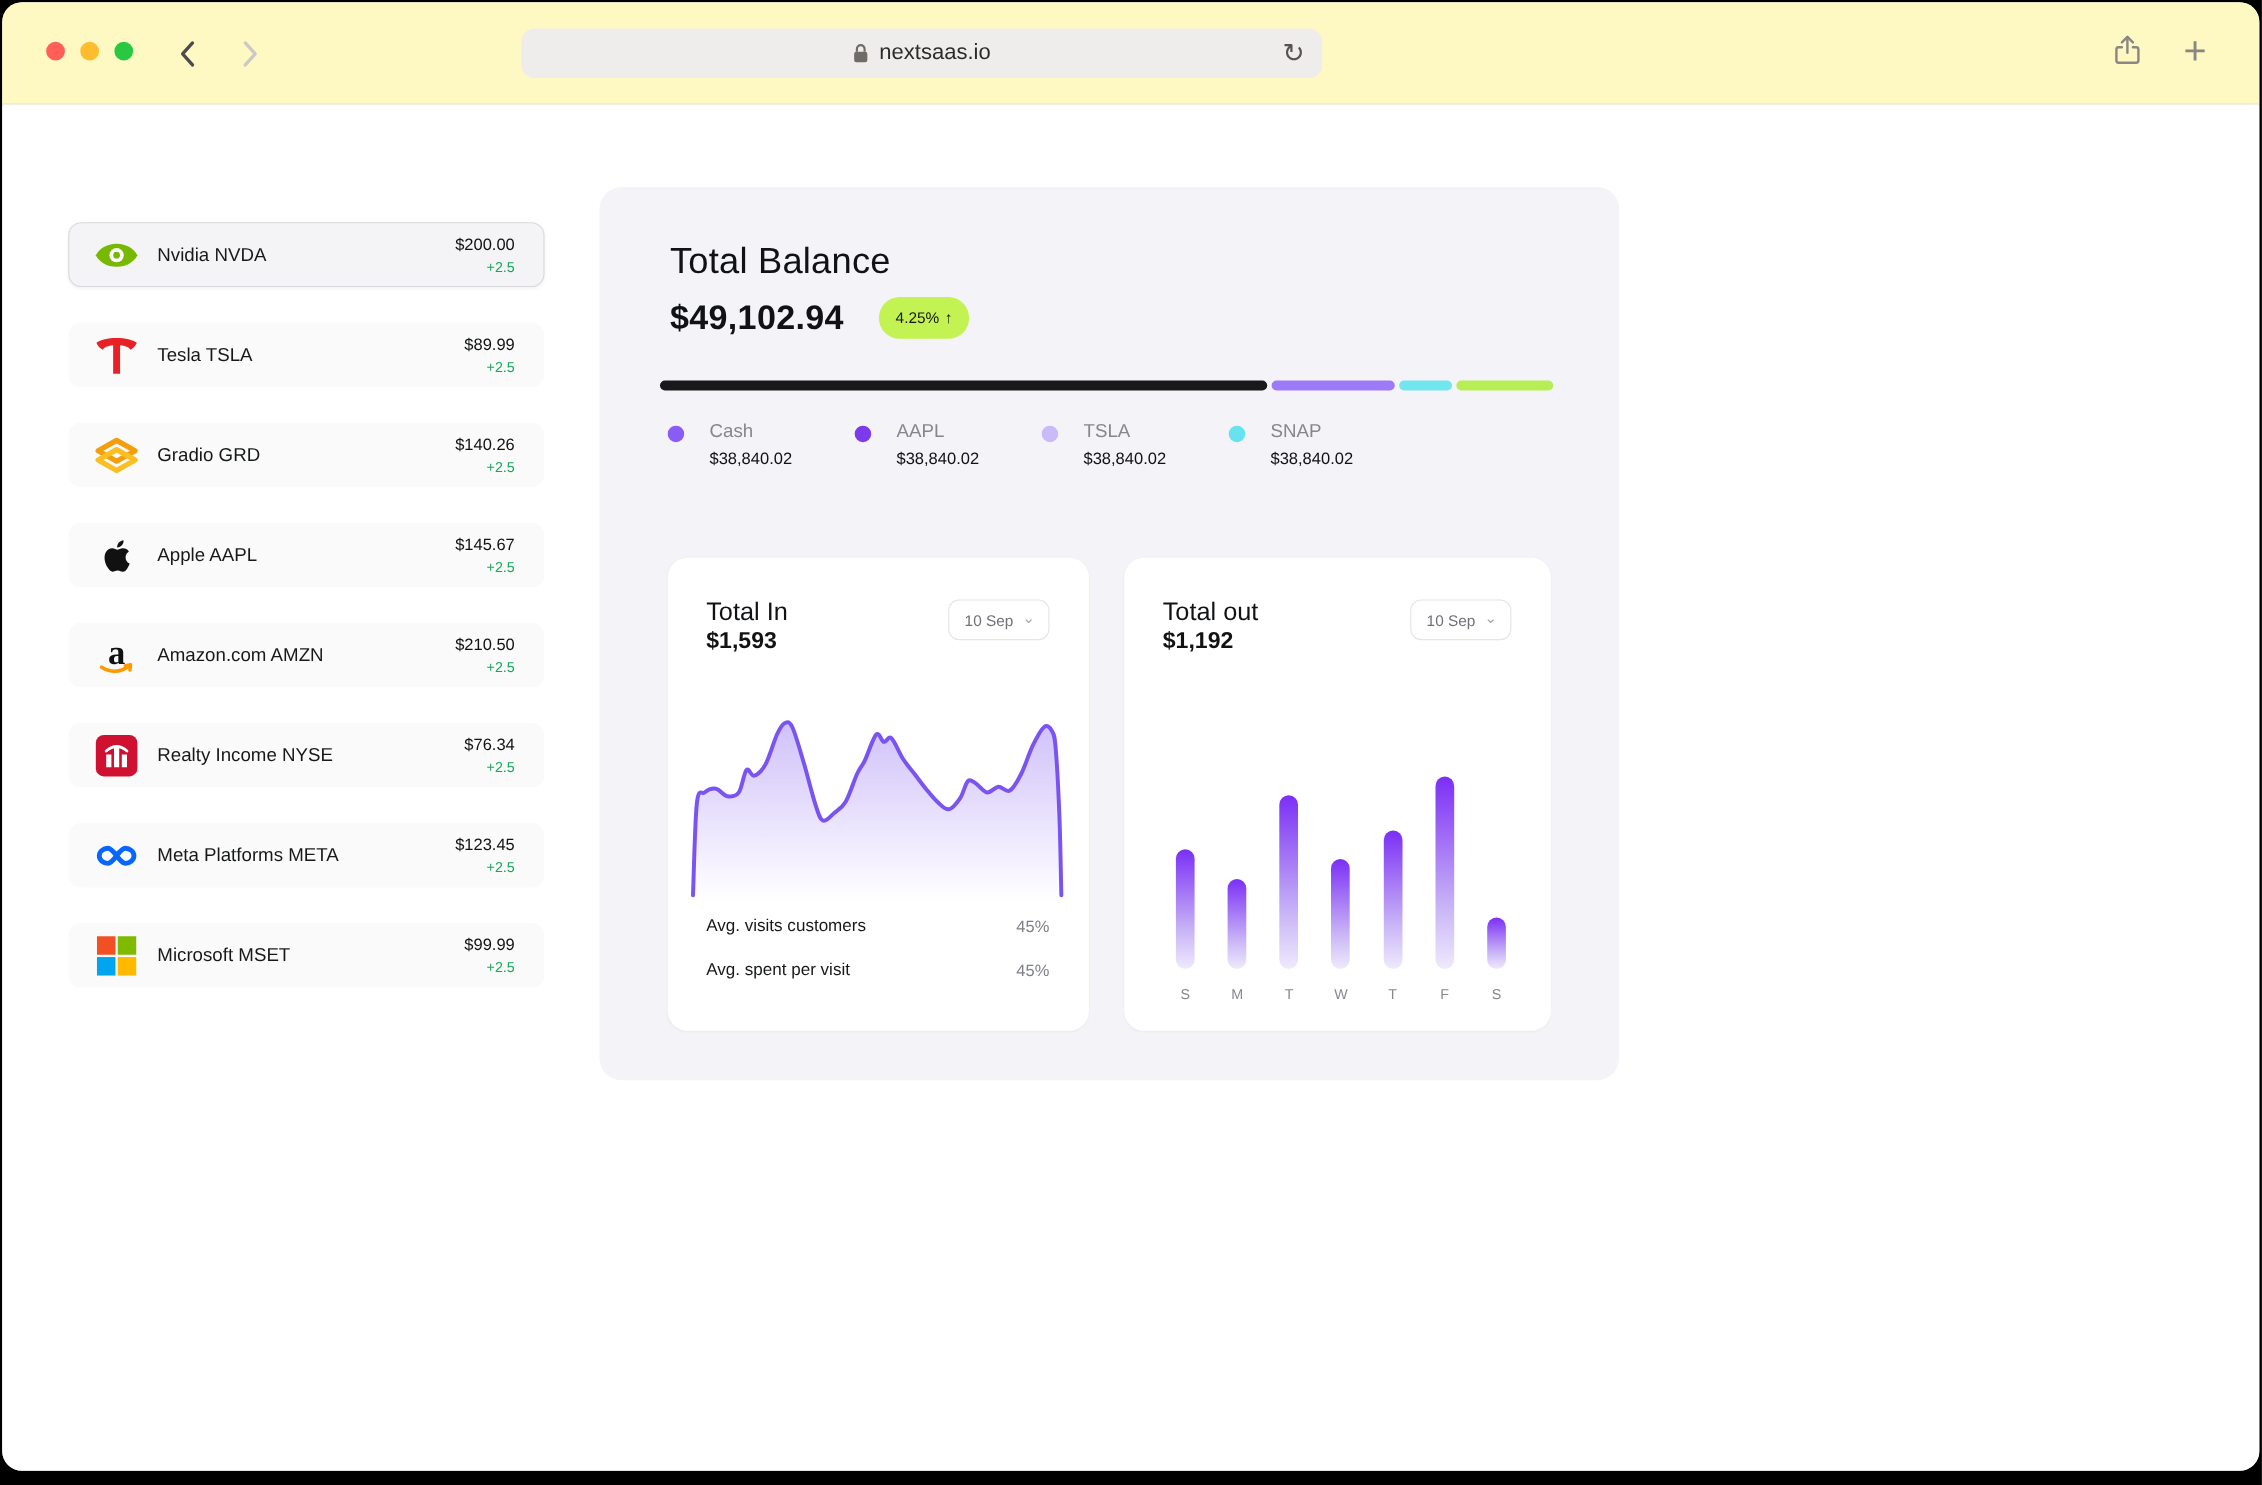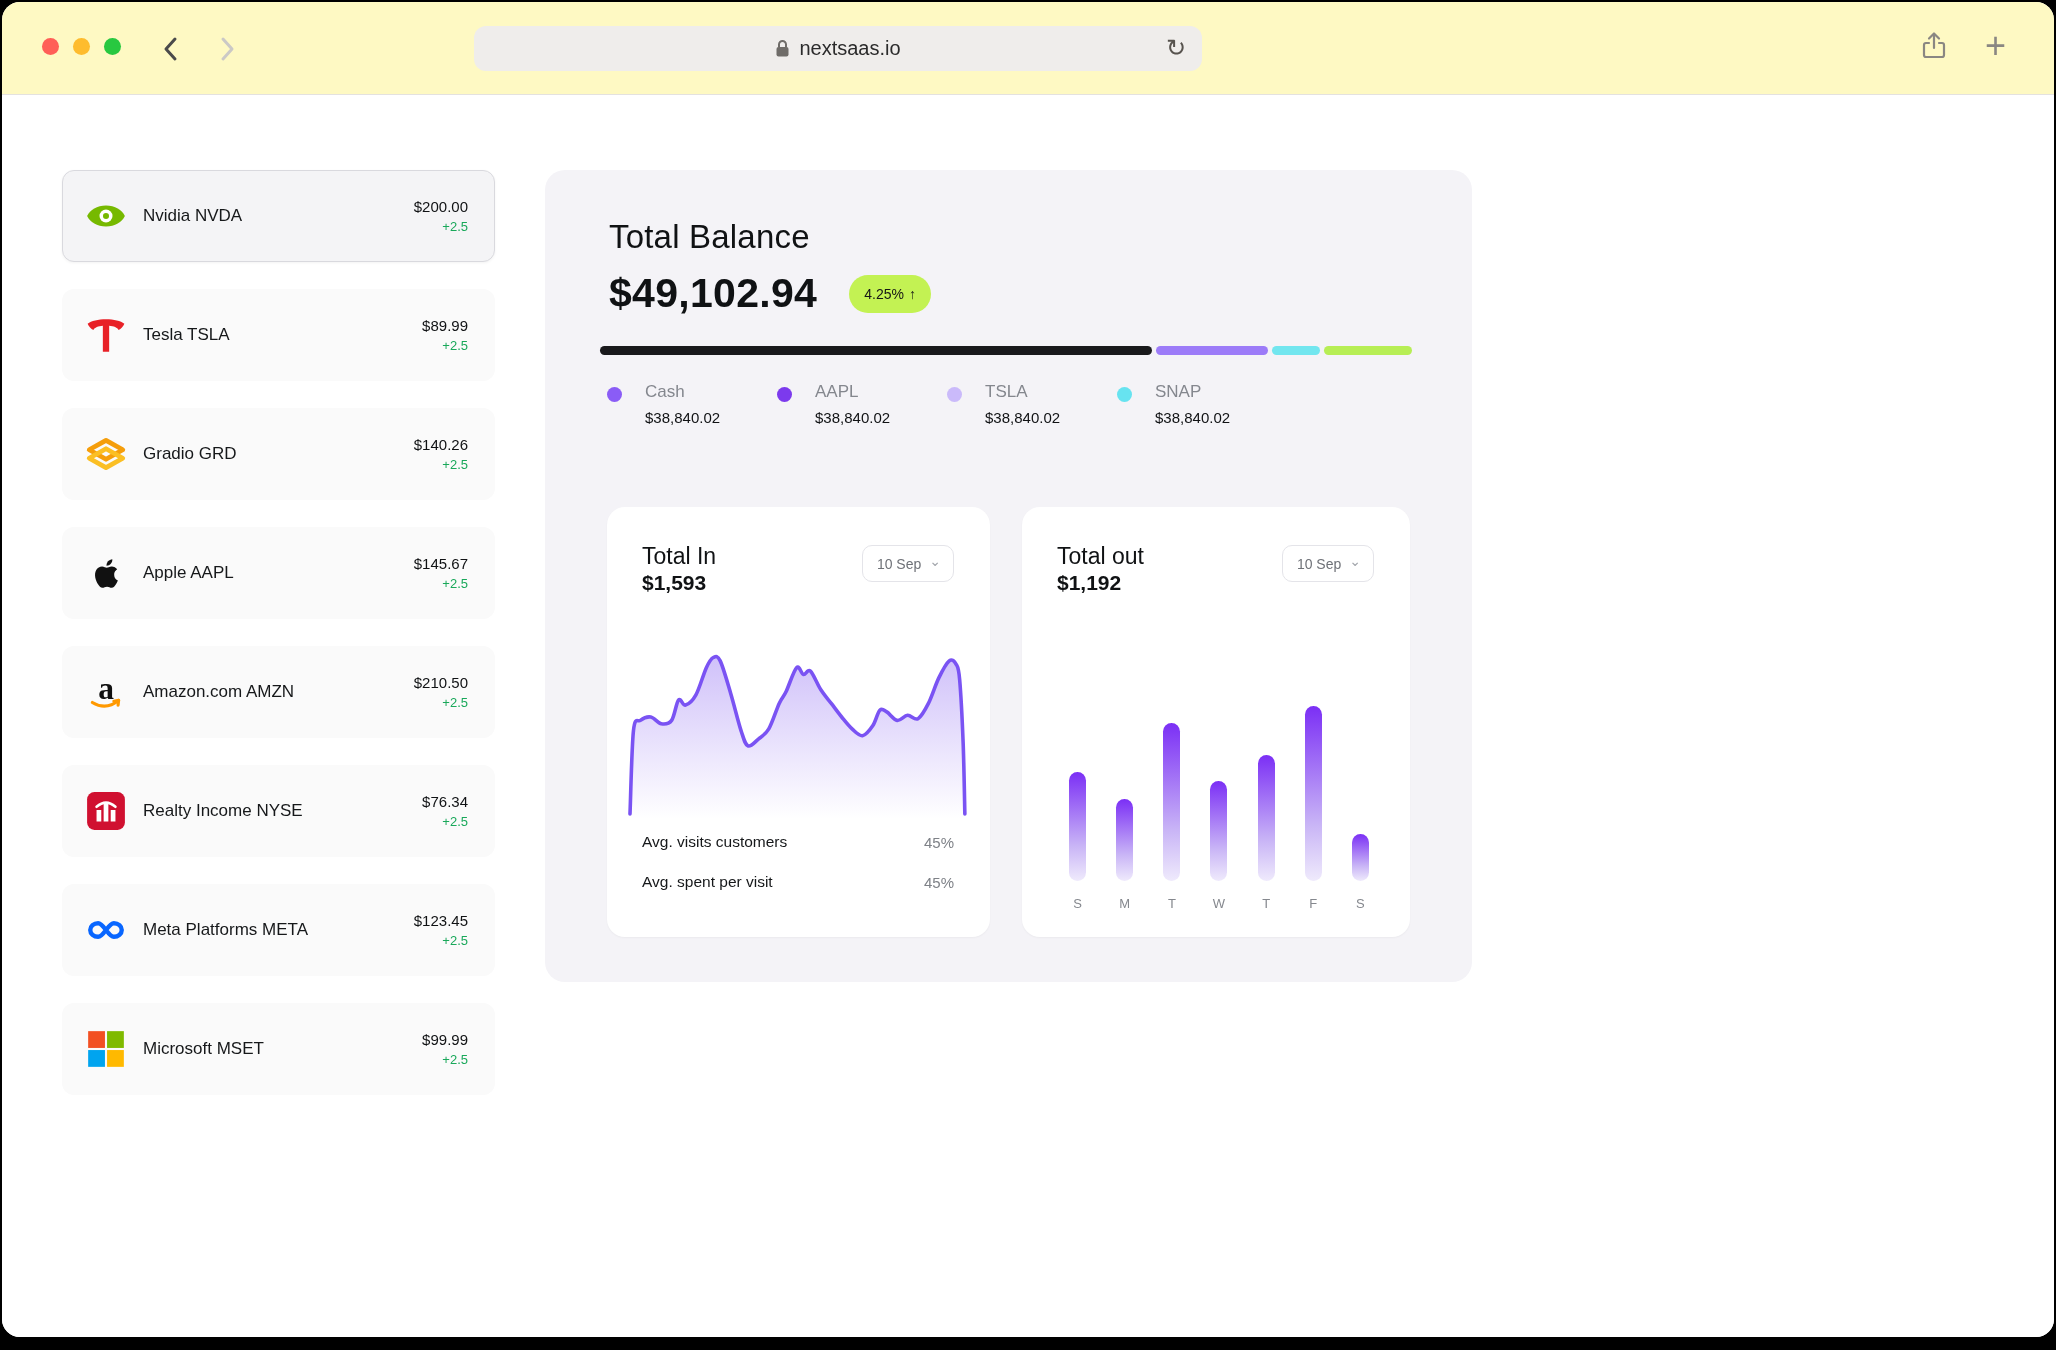--- a/index.html
+++ b/index.html
@@ -19,33 +19,33 @@
   .reload { position:absolute; right:16px; top:8px; font-size:24px; color:#57534e; }
   .tb-right { position:absolute; right:48px; top:26px; display:flex; gap:38px; align-items:center; }
   .tb-icon { color:#8a8782; display:flex; align-items:center; justify-content:center; }
   .plus-glyph { font-size:36px; font-weight:300; color:#8a8782; line-height:1; }
 
   
   .content { position:absolute; left:0; right:0; top:94px; bottom:0; background:#fff; }
 
   
   .watchlist { position:absolute; left:60px; top:74px; width:433px; }
-  .stock-item { position:relative; height:92px; margin-bottom:27px; background:#fafafa; border-radius:12px; border:1px solid transparent; display:flex; align-items:center; padding:0 26px 0 22px; }
+  .stock-item { position:relative; height:59px; margin-bottom:27px; background:#fafafa; border-radius:12px; border:1px solid transparent; display:flex; align-items:center; padding:0 26px 0 22px;margin-top:32px; }
   .stock-item.selected { background:#f4f4f6; border:1px solid #d9d9de; box-shadow:0 1px 3px rgba(0,0,0,0.05); }
   .logo { width:42px; height:42px; flex:0 0 42px; display:flex; align-items:center; justify-content:center; }
   .stock-name { font-size:17px; color:#16181a; margin-left:16px; flex:1; }
   .stock-right { display:flex; flex-direction:column; align-items:flex-end; gap:4px; }
   .price { font-size:15px; color:#101214; font-weight:500; }
   .change { font-size:13px; color:#19a85a; }
 
   
   .panel { position:absolute; left:543px; top:74px; width:927px; height:812px; background:#f4f3f7; border-radius:20px; }
   .panel-title { position:absolute; left:64px; top:48px; font-size:33px; font-weight:500; color:#101214; letter-spacing:.2px; }
   .amount-row { position:absolute; left:64px; top:100px; display:flex; align-items:center; gap:32px; }
-  .amount { font-size:41px; font-weight:600; color:#101214; letter-spacing:.3px;text-align:right; }
+  .amount { font-size:31px; font-weight:600; color:#101214; letter-spacing:.3px;text-align:right; }
   .badge { background:#c3f253; border-radius:19px; height:38px; padding:0 15px; display:flex; align-items:center; gap:5px; font-size:14px; color:#161616; font-weight:500; }
   .badge .arrow { font-size:14px; }
 
   .progress { position:absolute; left:55px; top:176px; width:812px; height:9px; display:flex; gap:4px; }
   .progress .seg { height:100%; border-radius:5px; }
 
   .legend { position:absolute; left:62px; top:212px; display:flex; }
   .legend-item { display:flex; align-items:flex-start; gap:23px; width:170px; }
   .legend-dot { width:15px; height:15px; border-radius:50%; margin-top:5px; flex:0 0 15px; }
   .legend-texts { display:flex; flex-direction:column; gap:7px; }

